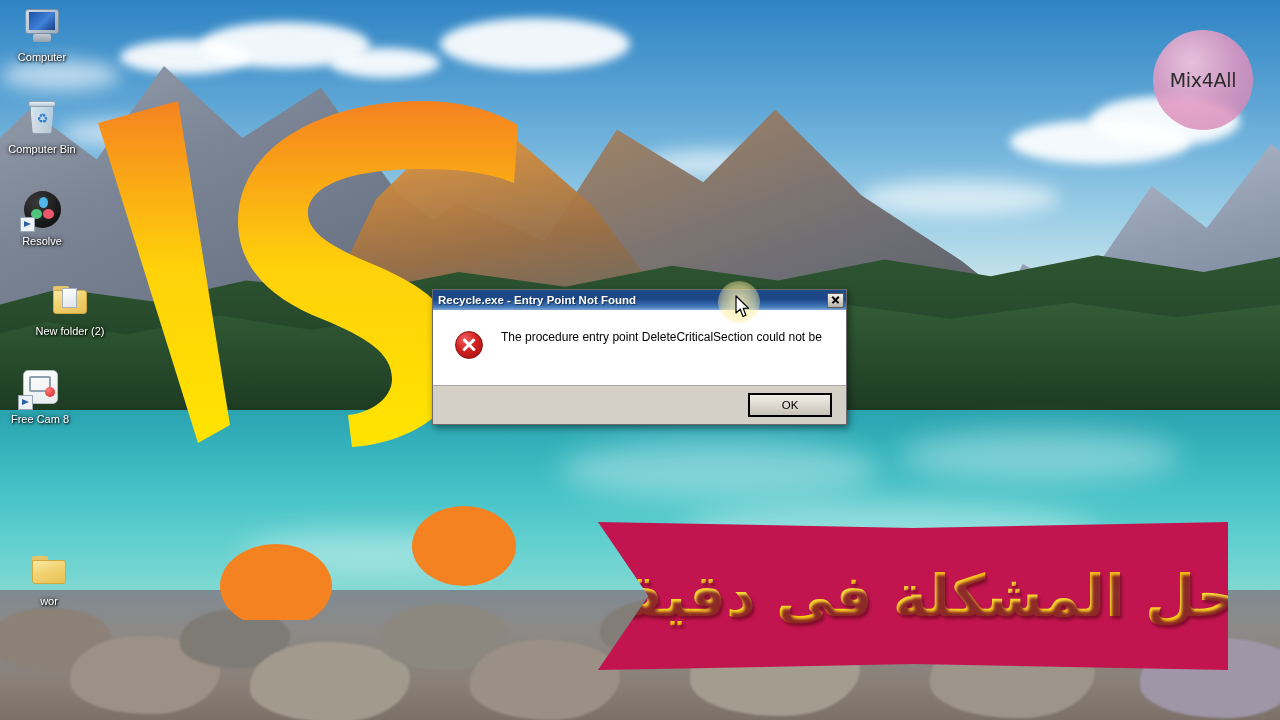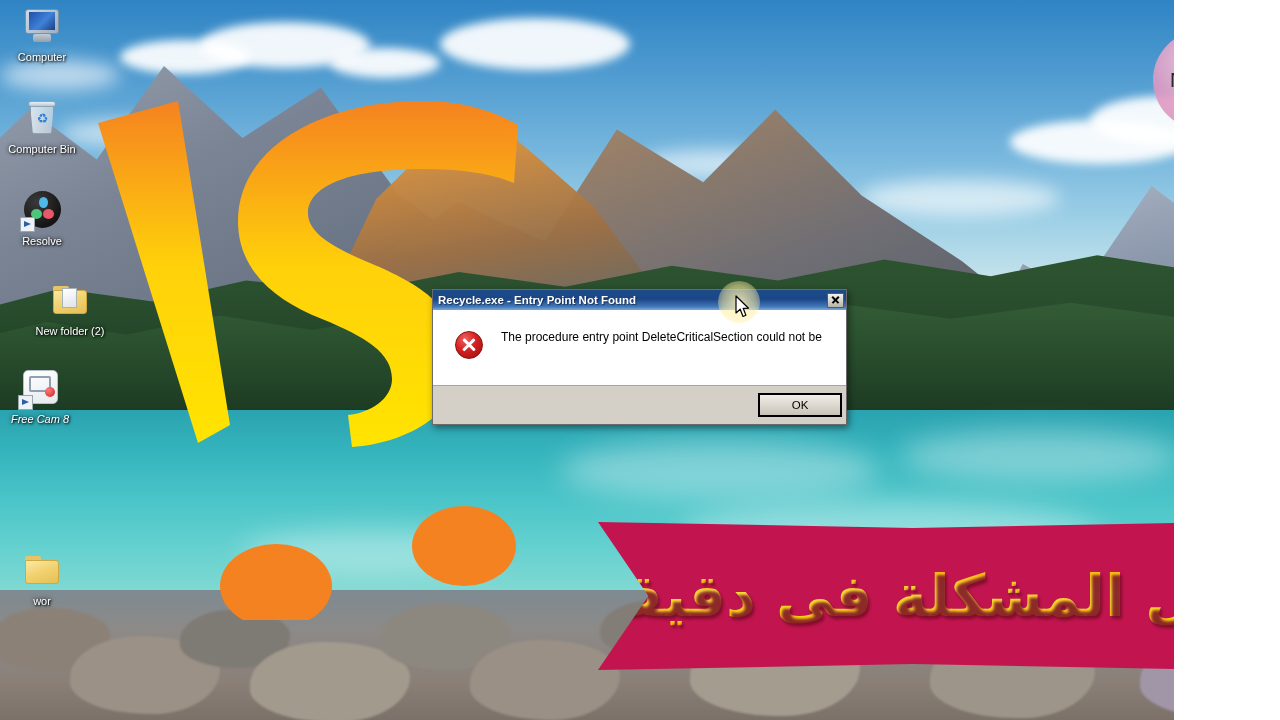--- a/index.html
+++ b/index.html
@@ -7,21 +7,21 @@
 
   html, body {
     width: 1280px;
     height: 720px;
     overflow: hidden;
     font-family: "Liberation Sans", sans-serif;
   }
 
   #screen {
     position: relative;
-    width: 1174px;
+    width: 1280px;
     height: 720px;
     overflow: hidden;
     background: #2b6b8f;
   }
 
   
   .wallpaper {
     position: absolute;
     inset: 0;
     overflow: hidden;
@@ -379,21 +379,21 @@
     font-size: 12px;
     color: #000000;
     line-height: 14px;
   }
   .dialog-footer {
     height: 38px;
     background: #d4d0c8;
     display: flex;
     align-items: center;
     justify-content: flex-end;
-    padding-right: 4px;
+    padding-right: 14px;
   }
   .ok-btn {
     width: 84px; height: 24px;
     background: linear-gradient(180deg, #f1eee8 0%, #ddd9d0 50%, #c8c3b8 100%);
     border: 2px solid #000000;
     font-size: 11.5px;
     color: #000;
     cursor: pointer;
     font-family: "Liberation Sans", sans-serif;
     display: flex; align-items: center; justify-content: center;
@@ -497,31 +497,31 @@
 
   <div class="icon-item" style="left:0px; top:278px; width:84px;margin-left:28px;">
     <div class="icon-glyph ic-folder" style="margin-left:auto;margin-right:auto;">
       <div class="tab"></div>
         <div class="fbody"></div>
         <div class="doc"></div>
     </div>
     <div class="icon-label">New folder (2)</div>
   </div>
 
-  <div class="icon-item" style="left:3px; top:366px;font-style:italic;">
+  <div class="icon-item" style="left:3px; top:366px;">
     <div class="icon-glyph ic-cam">
       <div class="sq"></div>
         <div class="inner"></div>
         <div class="dot"></div>
       <div class="shortcut-arrow"></div>
     </div>
     <div class="icon-label">Free Cam 8</div>
   </div>
 
-  <div class="icon-item" style="left:5px; top:548px;">
+  <div class="icon-item" style="left:12px; top:548px;">
     <div class="icon-glyph ic-folder">
       <div class="tab"></div>
         <div class="fbody"></div>
     </div>
     <div class="icon-label">wor</div>
   </div>
 
   <svg class="overlay-mark" viewBox="0 0 470 420">
     <defs>
       <linearGradient id="oq" x1="0" y1="0" x2="0" y2="1">

